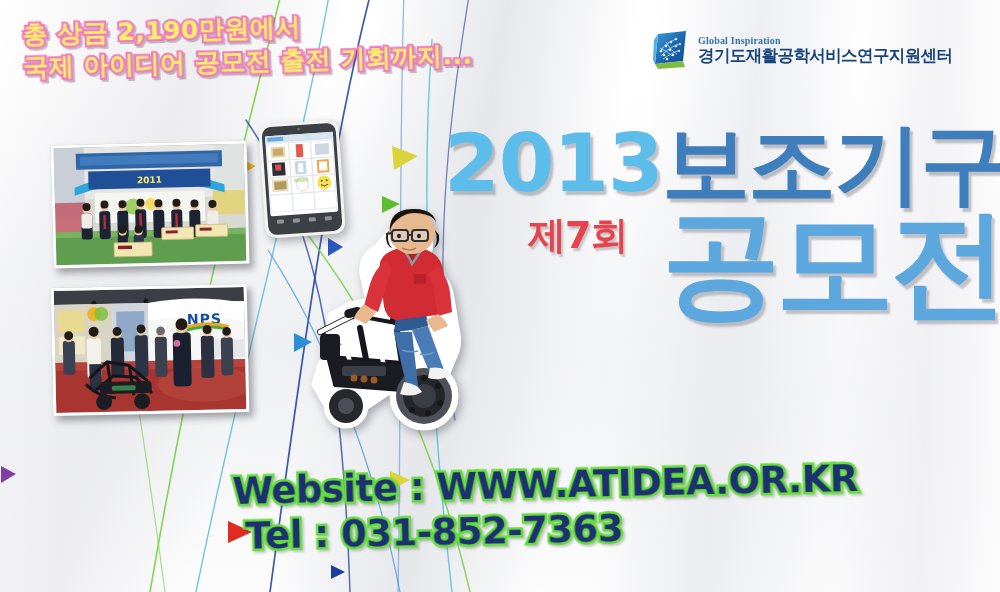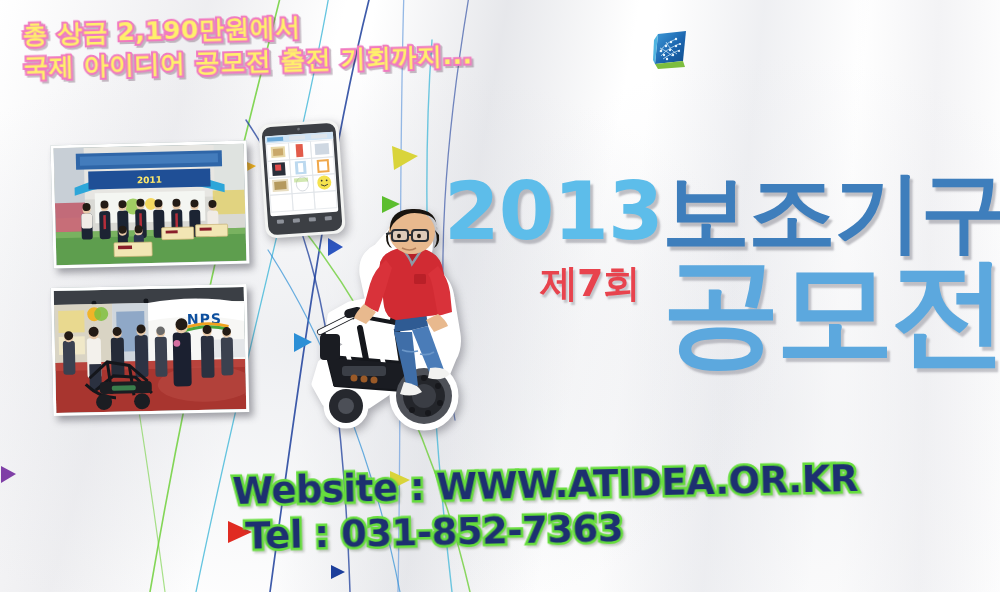--- a/index.html
+++ b/index.html
@@ -105,38 +105,38 @@
     filter:drop-shadow(3px 4px 5px rgba(60,60,70,0.40));}
 
   
   #person{
     position:absolute;left:298px;top:208px;width:185px;height:232px;z-index:37;
   }
   #person svg{display:block;width:100%;height:100%;
     filter:drop-shadow(3px 4px 4px rgba(60,60,70,0.38));}
 
   
-  .title-block{position:absolute;left:432px;top:112px;z-index:45;width:560px;height:270px;margin-top:48px;}
+  .title-block{position:absolute;left:432px;top:112px;z-index:45;width:560px;height:270px;}
   .t-row{position:absolute;white-space:nowrap;}
   .t-year{
     left:12px;top:12px;
     font-family:"DejaVu Sans","Liberation Sans",sans-serif;
     font-weight:bold;font-size:80px;line-height:80px;
     color:#5DBDEA;letter-spacing:-1px;
     text-shadow:3px 4px 2px rgba(120,120,130,0.45);
   }
   .t-word1{
     left:230px;top:8px;
     font-family:"DejaVu Sans","Liberation Sans",sans-serif;
     font-weight:bold;font-size:88px;line-height:88px;
     color:#3E7EBC;letter-spacing:-2px;
     text-shadow:3px 4px 2px rgba(120,120,130,0.45);
   }
   .t-edition{
-    left:108px;top:104px;
+    left:96px;top:104px;
     font-family:"DejaVu Sans","Liberation Sans",sans-serif;
     font-weight:bold;font-size:38px;line-height:38px;
     color:#E8434D;letter-spacing:-1px;
     text-shadow:2px 3px 2px rgba(120,120,130,0.40);
   }
   .t-word2{
     left:230px;top:92px;
     font-family:"DejaVu Sans","Liberation Sans",sans-serif;
     font-weight:bold;font-size:118px;line-height:118px;
     color:#5CA8DE;letter-spacing:-4px;
@@ -235,20 +235,24 @@
             <circle cx="24" cy="9" r="1.2"></circle>
           <circle cx="12" cy="25" r="1.2"></circle>
             <circle cx="18" cy="20" r="1.2"></circle>
           <circle cx="24" cy="16" r="1.2"></circle>
             <circle cx="28" cy="14" r="1.1"></circle>
           <circle cx="15" cy="29" r="1.2"></circle>
             <circle cx="21" cy="25" r="1.2"></circle>
           <circle cx="27" cy="21" r="1.1"></circle>
         </g>
       </svg>
+    </div>
+    <div class="logo-text">
+      <span class="logo-tag">Global Inspiration</span>
+      <span class="logo-name">경기도재활공학서비스연구지원센터</span>
     </div>
   </div>
 
   <div class="photo" id="photo-award">
     <svg viewBox="0 0 190 117" preserveAspectRatio="none">
       <rect width="190" height="117" fill="#d9d9d4"></rect>
       <rect y="0" width="190" height="52" fill="#e7e6e2"></rect>
       <rect x="0" y="0" width="30" height="70" fill="#c8cfd6"></rect>
       <rect x="160" y="0" width="30" height="70" fill="#dfe3e0"></rect>
       <rect x="0" y="55" width="30" height="30" fill="#c04a5a" opacity=".75"></rect>

